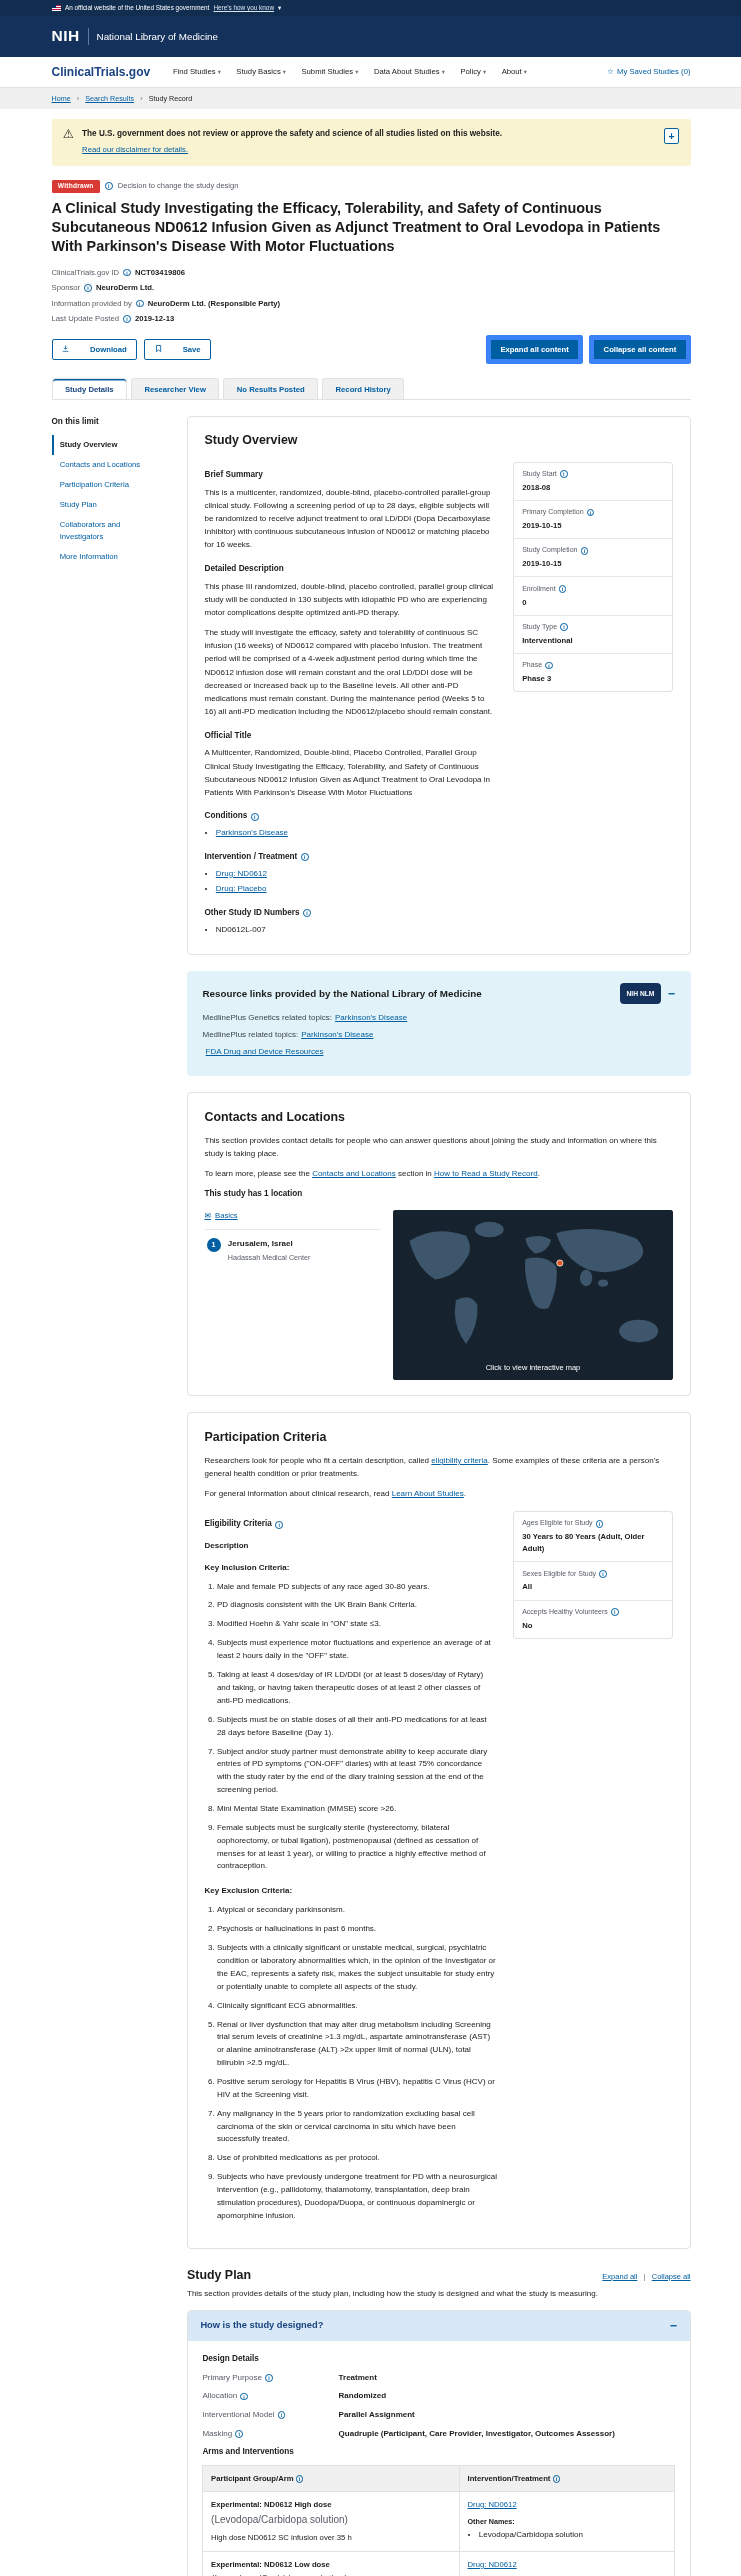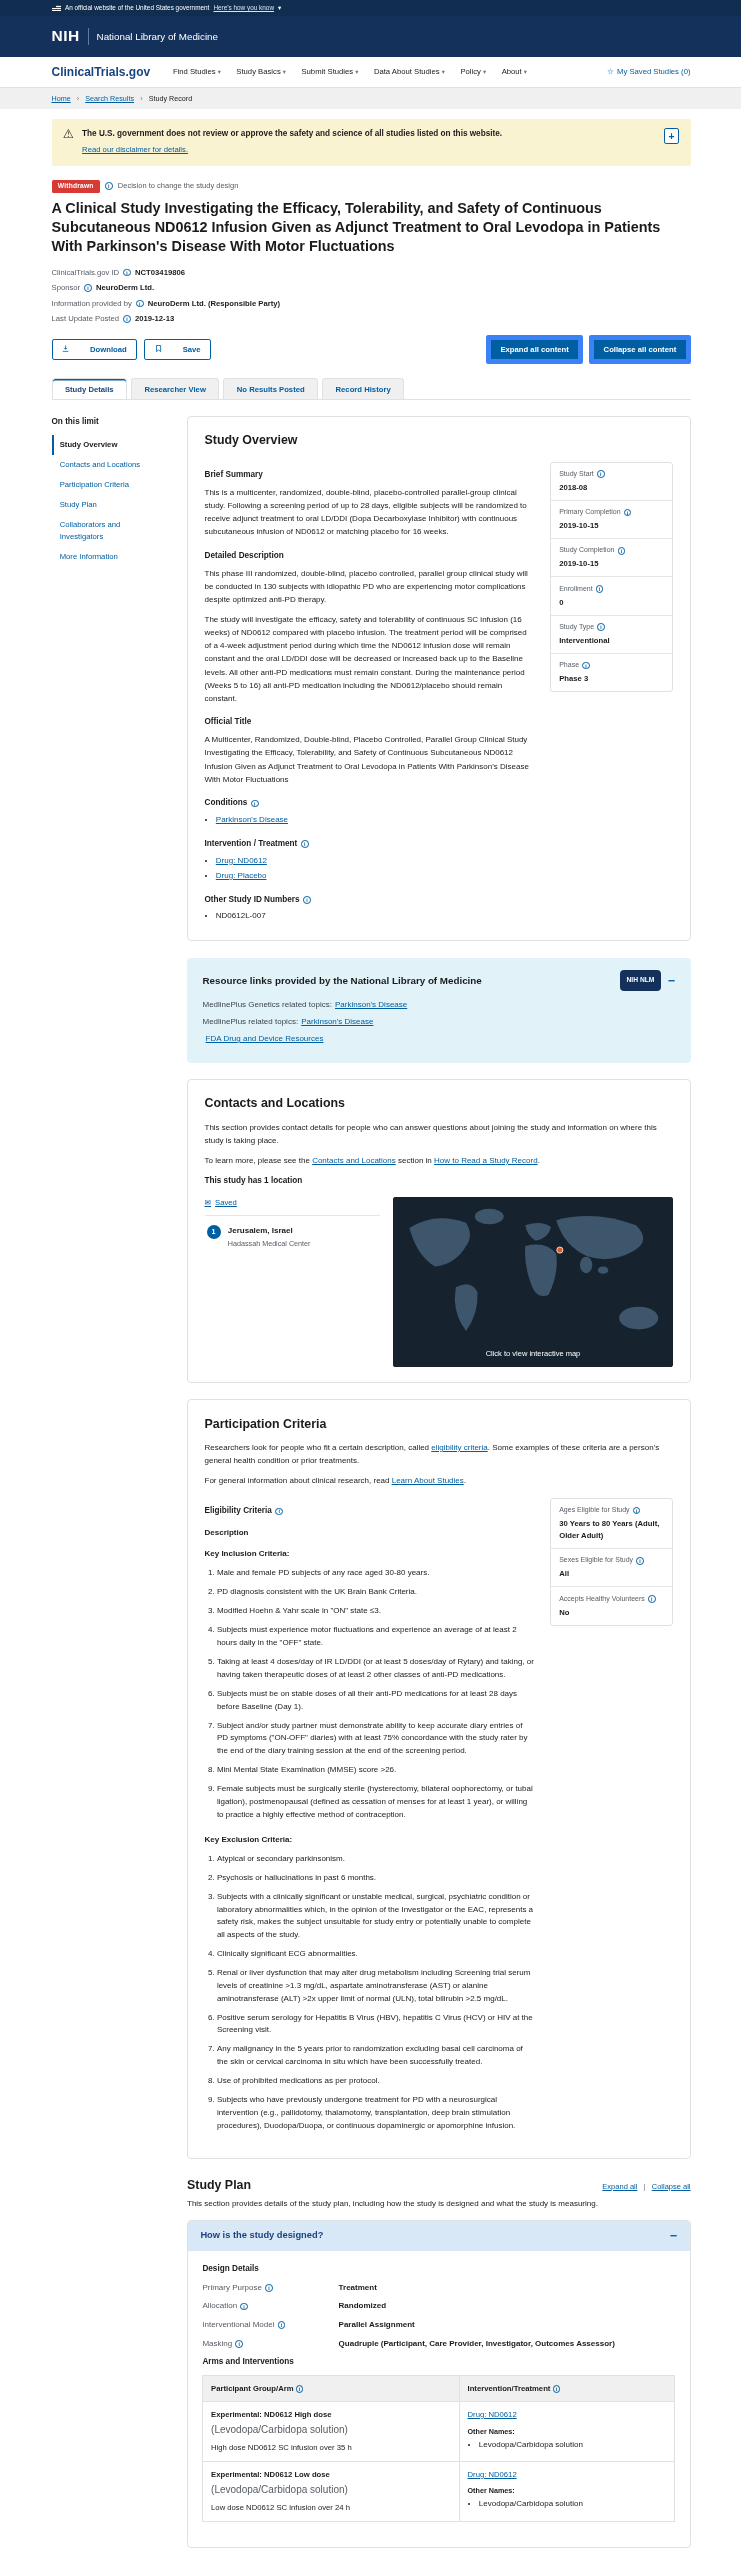--- a/index.html
+++ b/index.html
@@ -62,21 +62,21 @@
   .otp-item{display:block;padding:4.1px 6.2px;font-size:7.7px;color:#005ea2;text-decoration:none;border-left:2.1px solid transparent}
   .otp-item.active{border-left:2.1px solid #005ea2;color:#1b1b1b;font-weight:bold}
   .content{flex:1;min-width:0}
   
   .card{border:0.5px solid #dfe1e2;border-radius:4.1px;padding:14.4px 16.5px;margin-bottom:16.5px;background:#fff}
   .card h2{font-size:12.4px;margin-bottom:7.2px}
   .card h3{font-size:8.2px;margin:11.3px 0 4.1px;display:flex;align-items:center;gap:3.6px}
   .card p{font-size:8px;margin-bottom:6.7px;line-height:1.65}
   .two-col{display:flex;gap:15.5px}
   .col-main{flex:1;min-width:0}
-  .facts{width:123px;flex:none;border:0.5px solid #dfe1e2;border-radius:3.1px;align-self:flex-start;margin-top:4.1px}
+  .facts{width:160px;flex:none;border:0.5px solid #dfe1e2;border-radius:3.1px;align-self:flex-start;margin-top:4.1px}
   .fact-row{padding:6.2px 8.2px;border-bottom:0.5px solid #e6e6e6}
   .fact-row:last-child{border-bottom:none}
   .fact-label{font-size:7px;color:#565c65;display:flex;align-items:center;gap:3.1px}
   .fact-value{font-weight:bold;font-size:7.7px;margin-top:2.1px}
   .info-icon{display:inline-flex;width:7.7px;height:7.7px;border-radius:50%;border:0.8px solid #005ea2;color:#005ea2;font-size:5.2px;font-weight:bold;align-items:center;justify-content:center;flex:none;font-style:normal;cursor:pointer}
   .dot{list-style:disc;margin:2.1px 0 3.1px 11.3px}
   .dot li{font-size:8px;margin-bottom:3.1px}
   
   .resource{background:#e1f3f8;border-radius:4.1px;padding:12.4px 15.5px;margin-bottom:16.5px}
   .resource-head{display:flex;align-items:center;gap:7.2px}
@@ -370,21 +370,21 @@
           <span>To learn more, please see the</span>
           <a>Contacts and Locations</a>
           <span>section in</span>
           <a>How to Read a Study Record</a><span>.</span>
         </p>
         <div class="count-line">This study has 1 location</div>
         <div class="loc-flex">
           <div class="loc-list">
             <a class="email-link">
               <span>✉</span>
-              <span>Saved</span>
+              <span>Basics</span>
             </a>
             <div class="loc-row">
               <span class="loc-num">1</span>
               <div>
                 <div class="loc-city">Jerusalem, Israel</div>
                 <div class="loc-site">Hadassah Medical Center</div>
               </div>
             </div>
           </div>
           <div class="map-box">

